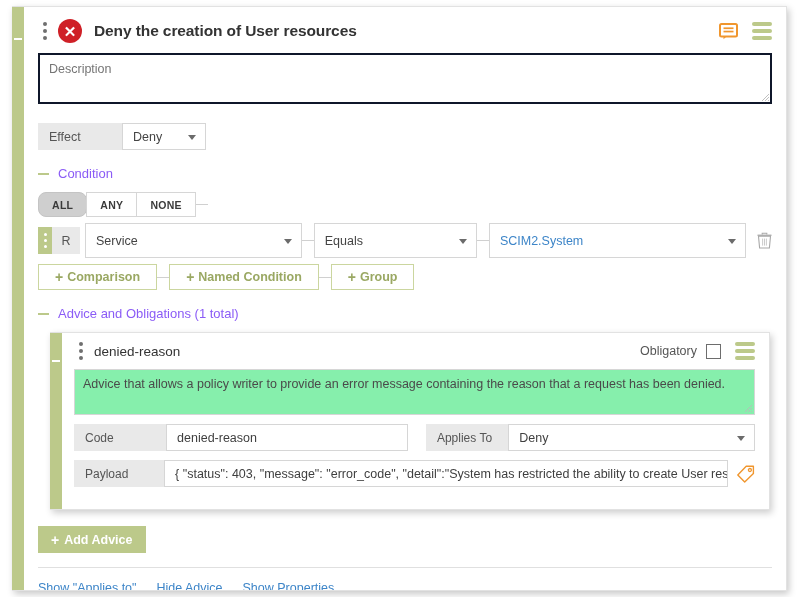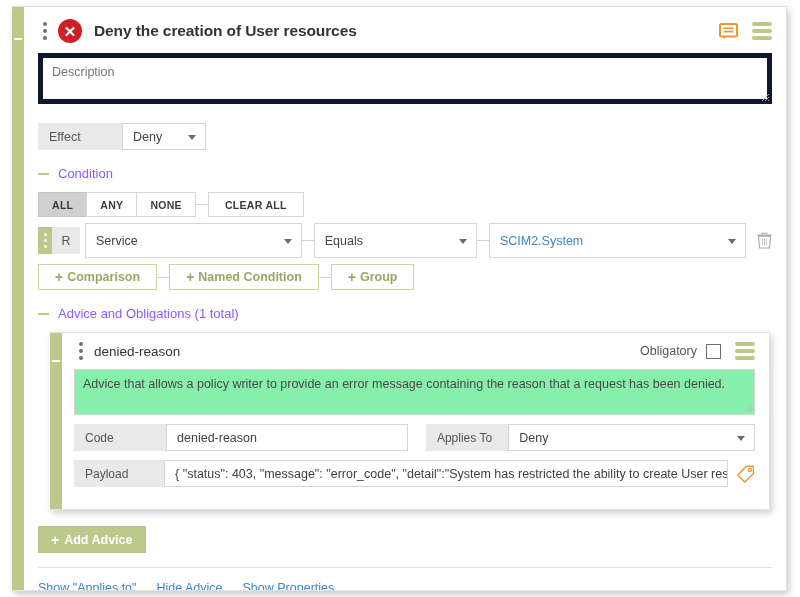--- a/index.html
+++ b/index.html
@@ -98,21 +98,21 @@
   .hamburger i {
     display: block; height: 4px; width: 100%;
     background: #bcc98a;
     border-radius: 2px;
   }
 
   
   .description-box {
     width: 100%;
     height: 51px;
-    border: 5px solid #0f172a;
+    border: 2px solid #0f172a;
     background: #fff;
     padding: 7px 9px;
     font-family: "Liberation Sans", sans-serif;
     font-size: 12.5px;
     color: #b4b4b4;
     resize: none;
     outline: none;
     display: block;
   }
   .description-wrap { position: relative; margin-top: 2px; }
@@ -184,21 +184,21 @@
     font-size: 10.5px;
     font-weight: bold;
     color: #3a3a3a;
     letter-spacing: 0.3px;
     display: flex; align-items: center; justify-content: center;
     padding: 0 13px;
     cursor: pointer;
     margin-left: -1px;
   }
   .match-btn:first-child { margin-left: 0; }
-  .match-btn.active { background: #cfcfcf; border-color: #c4c4c4; }
+  .match-btn.active { background: #cfcfcf; border-color: #c4c4c4; border-radius: 8px; }
   .connector {
     width: 12px; height: 1px;
     background: #d0d0d0;
   }
   .clear-btn {
     height: 25px;
     border: 1px solid #d6d6d6;
     background: #ffffff;
     font-size: 10.5px; font-weight: bold;
     color: #3a3a3a;
@@ -439,21 +439,20 @@
     <div class="section-head">
       <span class="minus-toggle"></span>
       <span>Condition</span>
     </div>
 
     <div class="match-row">
       <div class="match-btn active">ALL</div>
       <div class="match-btn">ANY</div>
       <div class="match-btn">NONE</div>
       <div class="connector"></div>
-      <div class="clear-btn">CLEAR ALL</div>
     </div>
 
     <div class="cond-row">
       <div class="cond-handle">
         <i></i>
           <i></i>
           <i></i>
       </div>
       <div class="cond-badge">R</div>
       <div class="cond-select attr">

